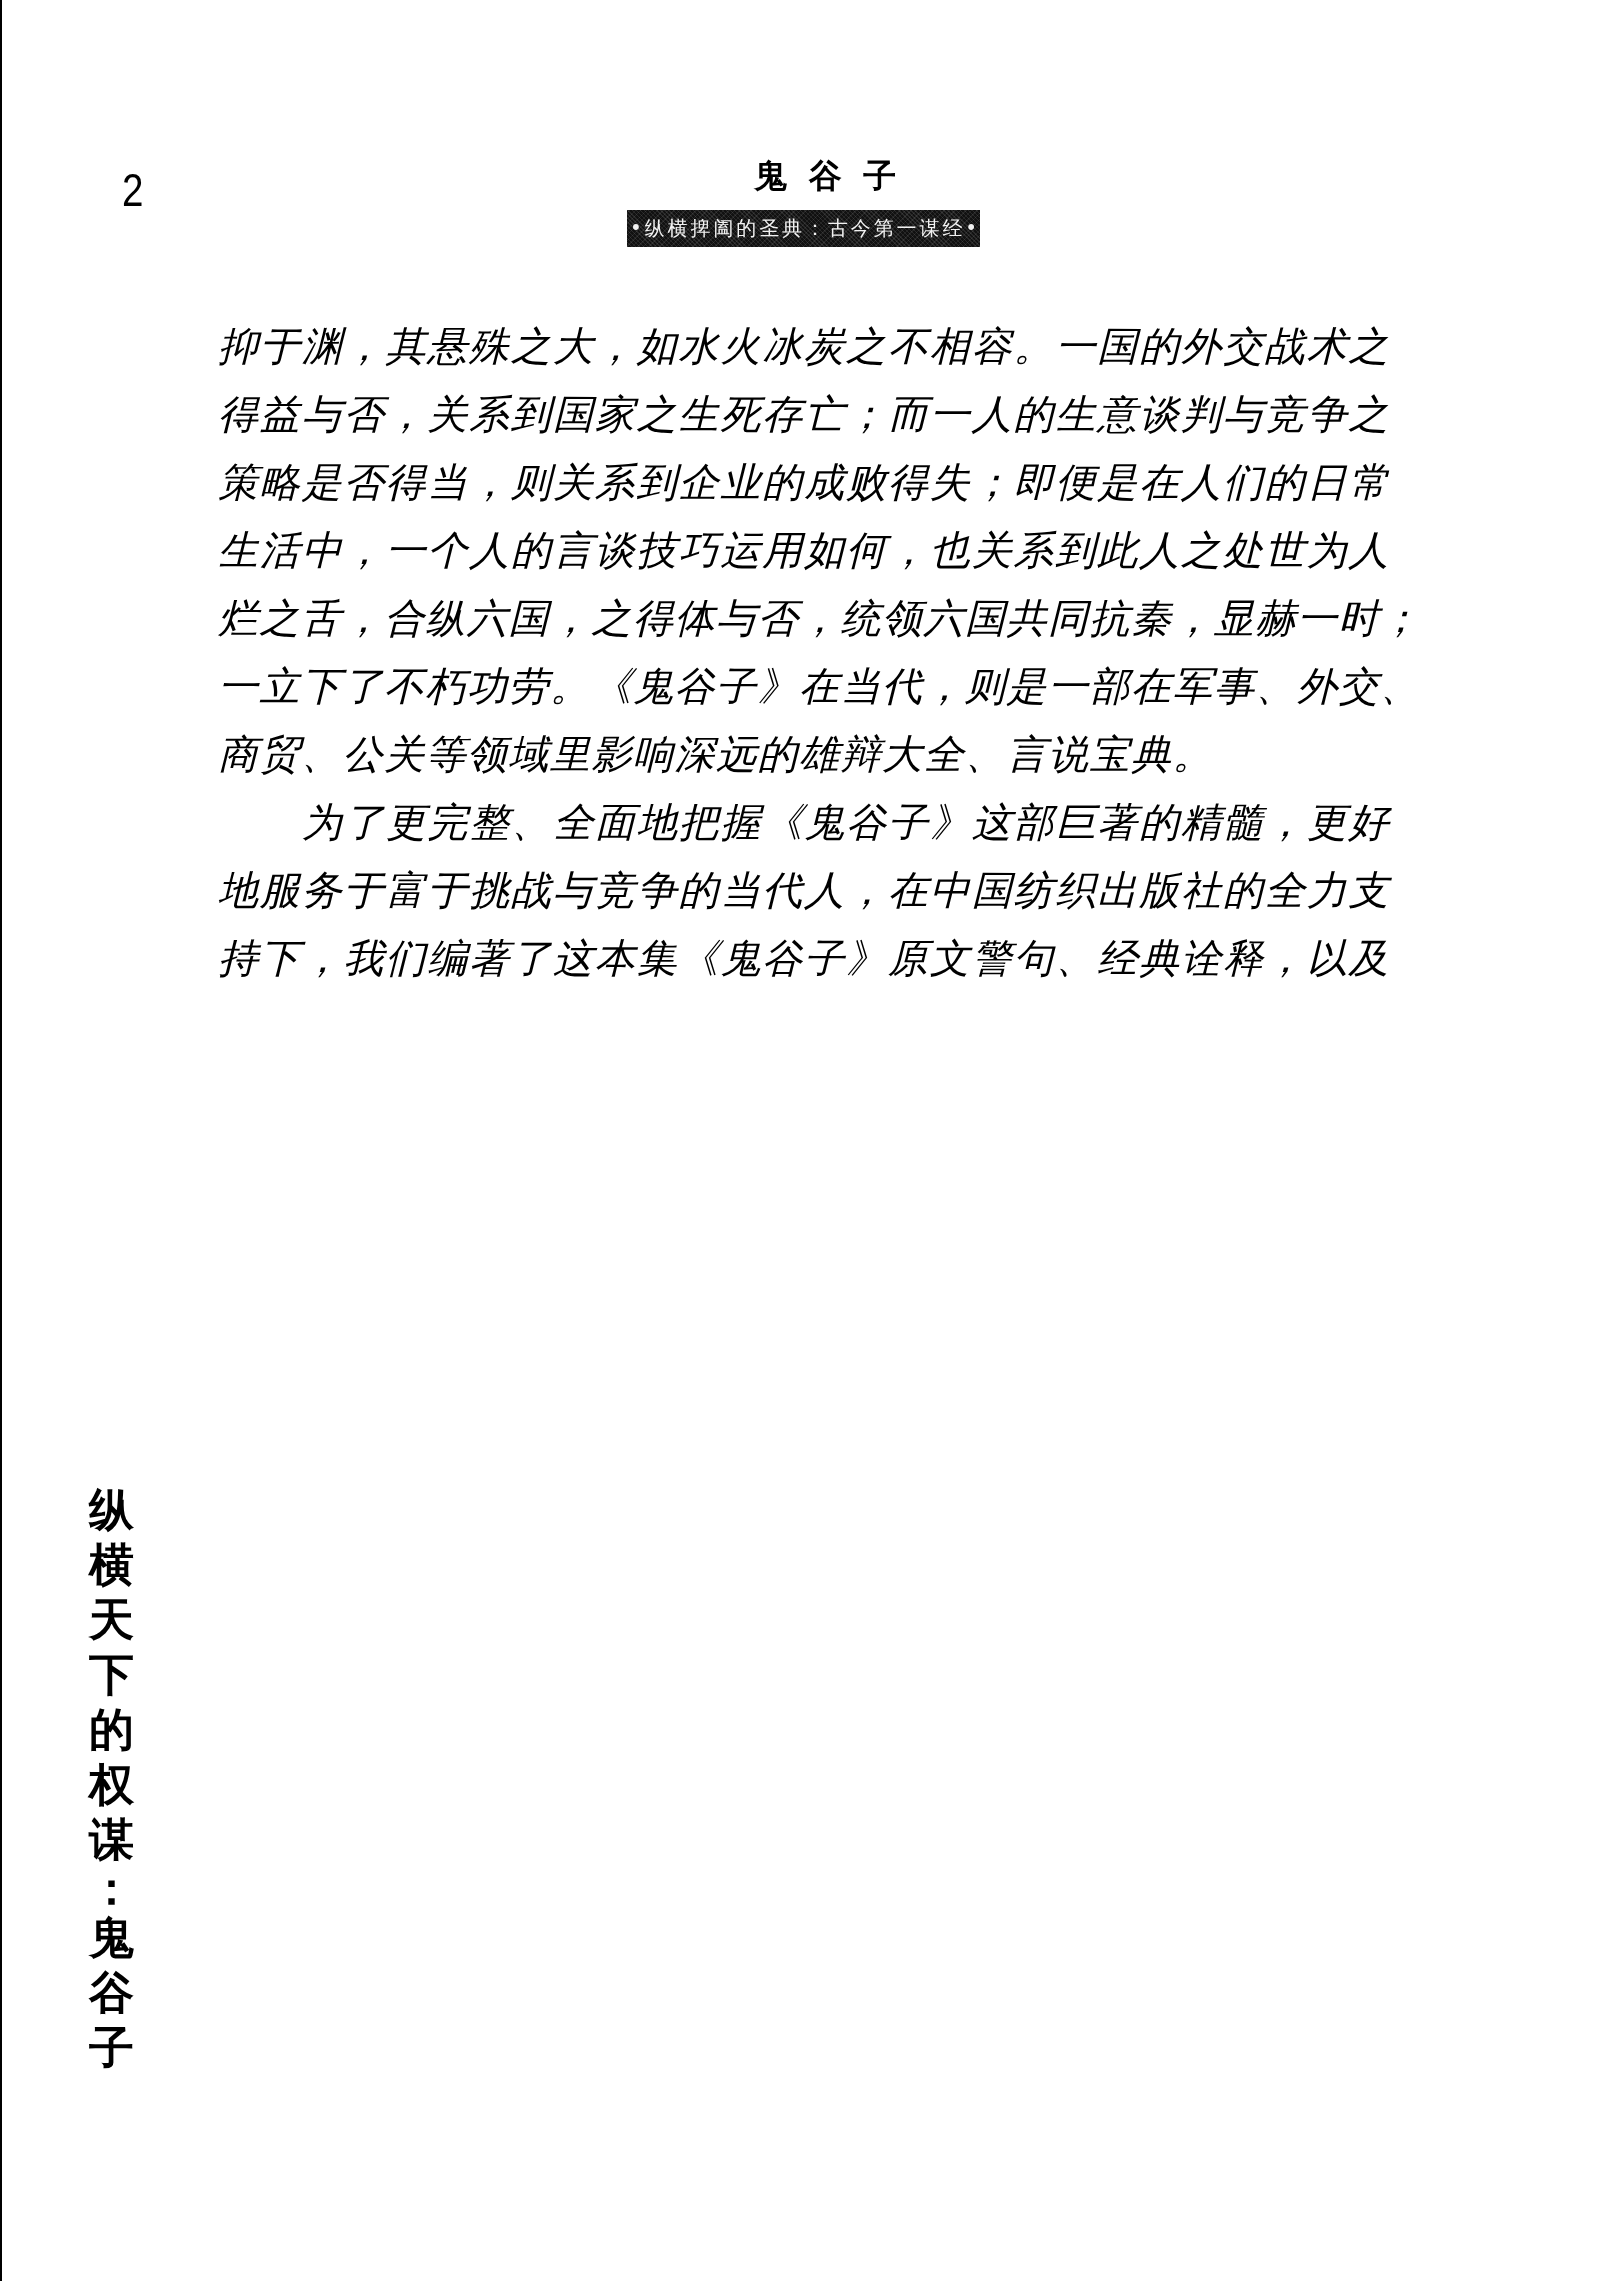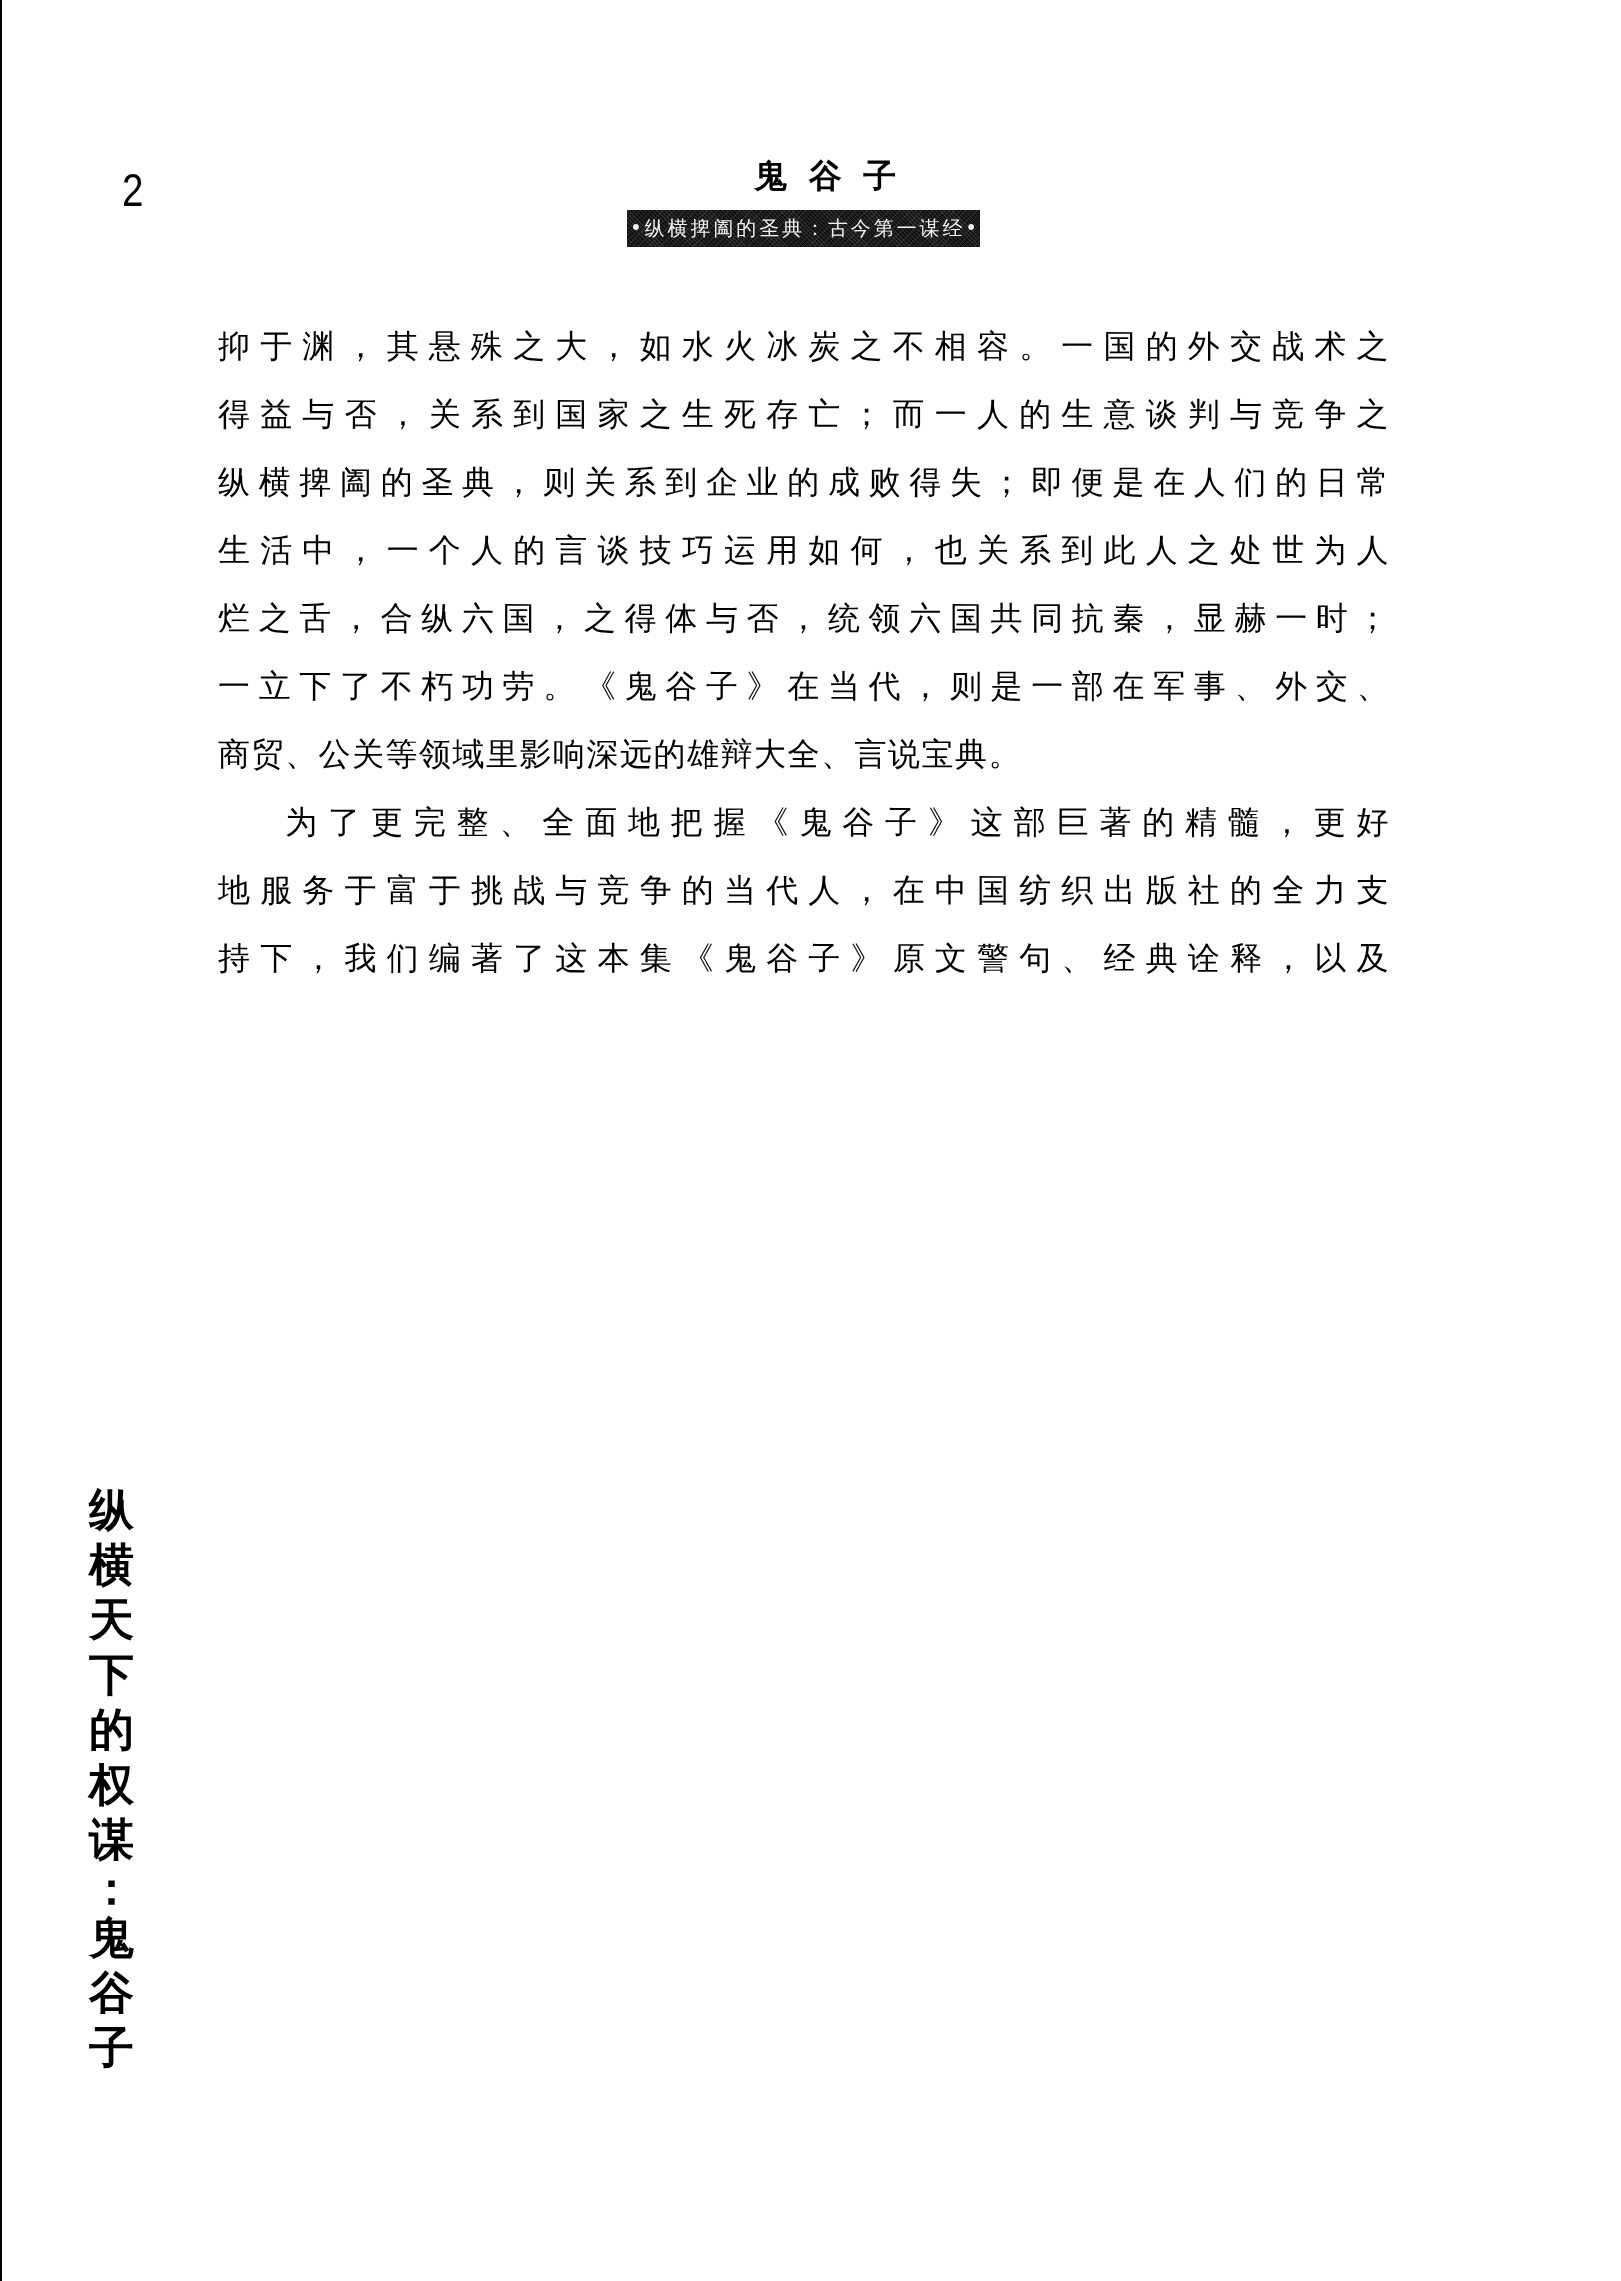--- a/index.html
+++ b/index.html
@@ -60,25 +60,26 @@
       text-align: right;
       letter-spacing: 2.9px;
       white-space: nowrap;
       overflow: hidden;
     }
     .body-text {
       position: absolute;
       left: 218px;
       top: 312px;
       width: 1172px;
-      font-size: 32px;
+      font-size: 40px;
       line-height: 68px;
       letter-spacing: 1.5px;
       text-align: justify;
       text-justify: inter-character;
+      font-style: italic;
     }
     .body-text p {
       margin: 0;
     }
     .line {
       display: block;
       white-space: nowrap;
       text-align-last: justify;
       text-align: justify;
     }
@@ -107,21 +108,21 @@
 <div class="page-number">2</div>
 
 <div class="running-title">鬼谷子</div>
 
 <div class="banner">•纵横捭阖的圣典：古今第一谋经•</div>
 
 <div class="body-text">
   <p>
     <span class="line">抑于渊，其悬殊之大，如水火冰炭之不相容。一国的外交战术之</span>
     <span class="line">得益与否，关系到国家之生死存亡；而一人的生意谈判与竞争之</span>
-    <span class="line">纵横捭阖的圣典，则关系到企业的成败得失；即便是在人们的日常</span>
+    <span class="line">策略是否得当，则关系到企业的成败得失；即便是在人们的日常</span>
     <span class="line">生活中，一个人的言谈技巧运用如何，也关系到此人之处世为人</span>
     <span class="line">烂之舌，合纵六国，之得体与否，统领六国共同抗秦，显赫一时；</span>
     <span class="line">一立下了不朽功劳。《鬼谷子》在当代，则是一部在军事、外交、</span>
     <span class="line last">商贸、公关等领域里影响深远的雄辩大全、言说宝典。</span>
   </p>
   <p>
     <span class="line" style="padding-left:2.1em;">为了更完整、全面地把握《鬼谷子》这部巨著的精髓，更好</span>
     <span class="line">地服务于富于挑战与竞争的当代人，在中国纺织出版社的全力支</span>
     <span class="line">持下，我们编著了这本集《鬼谷子》原文警句、经典诠释，以及</span>
   </p>

